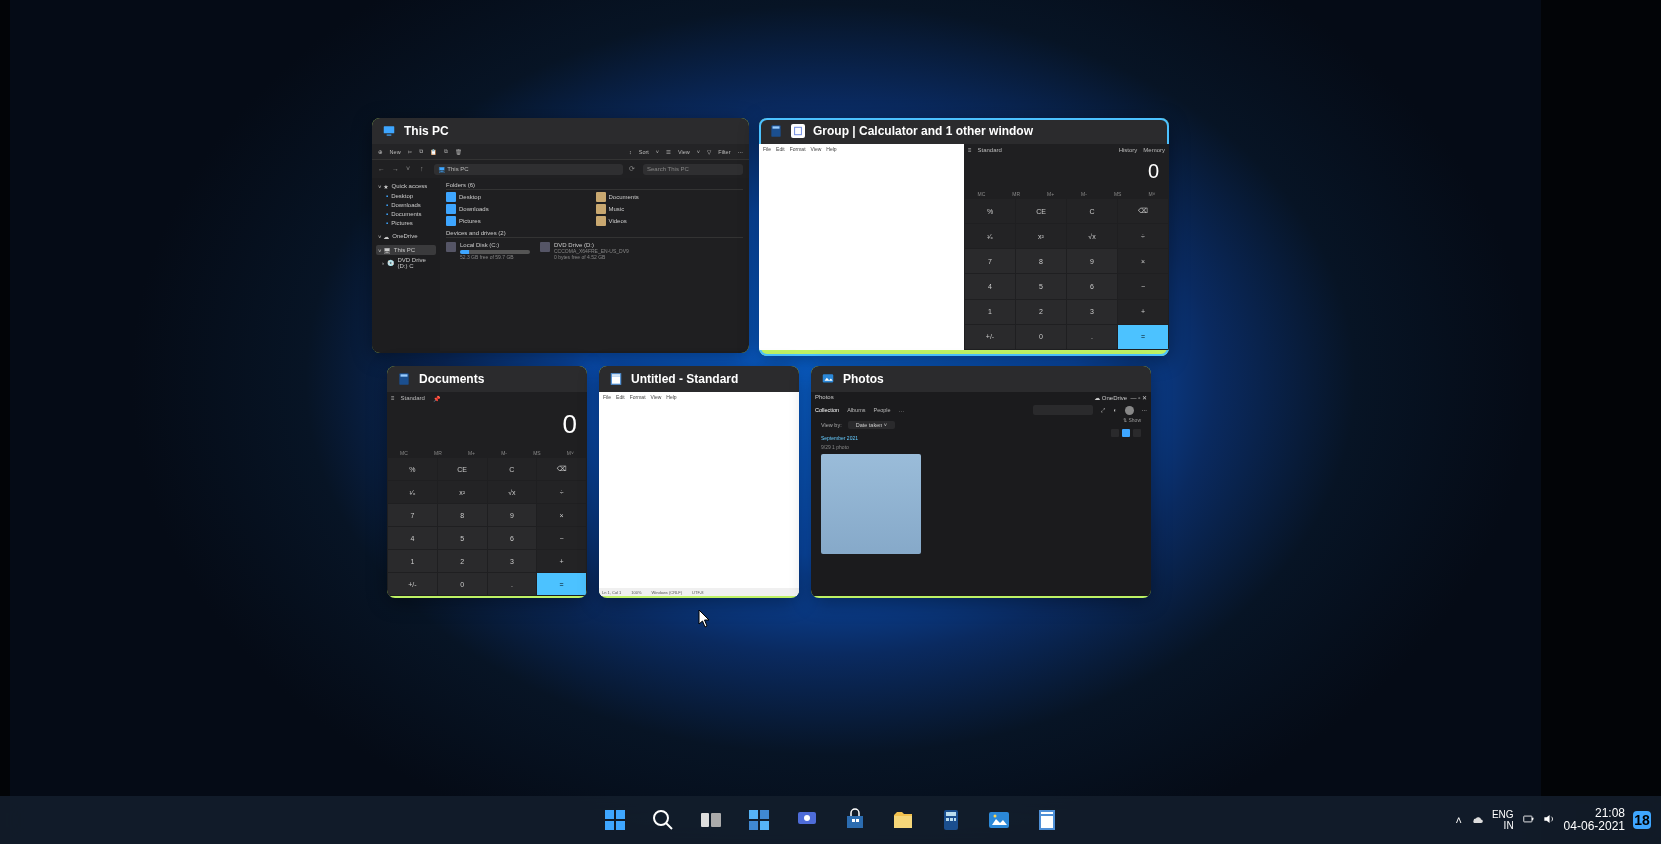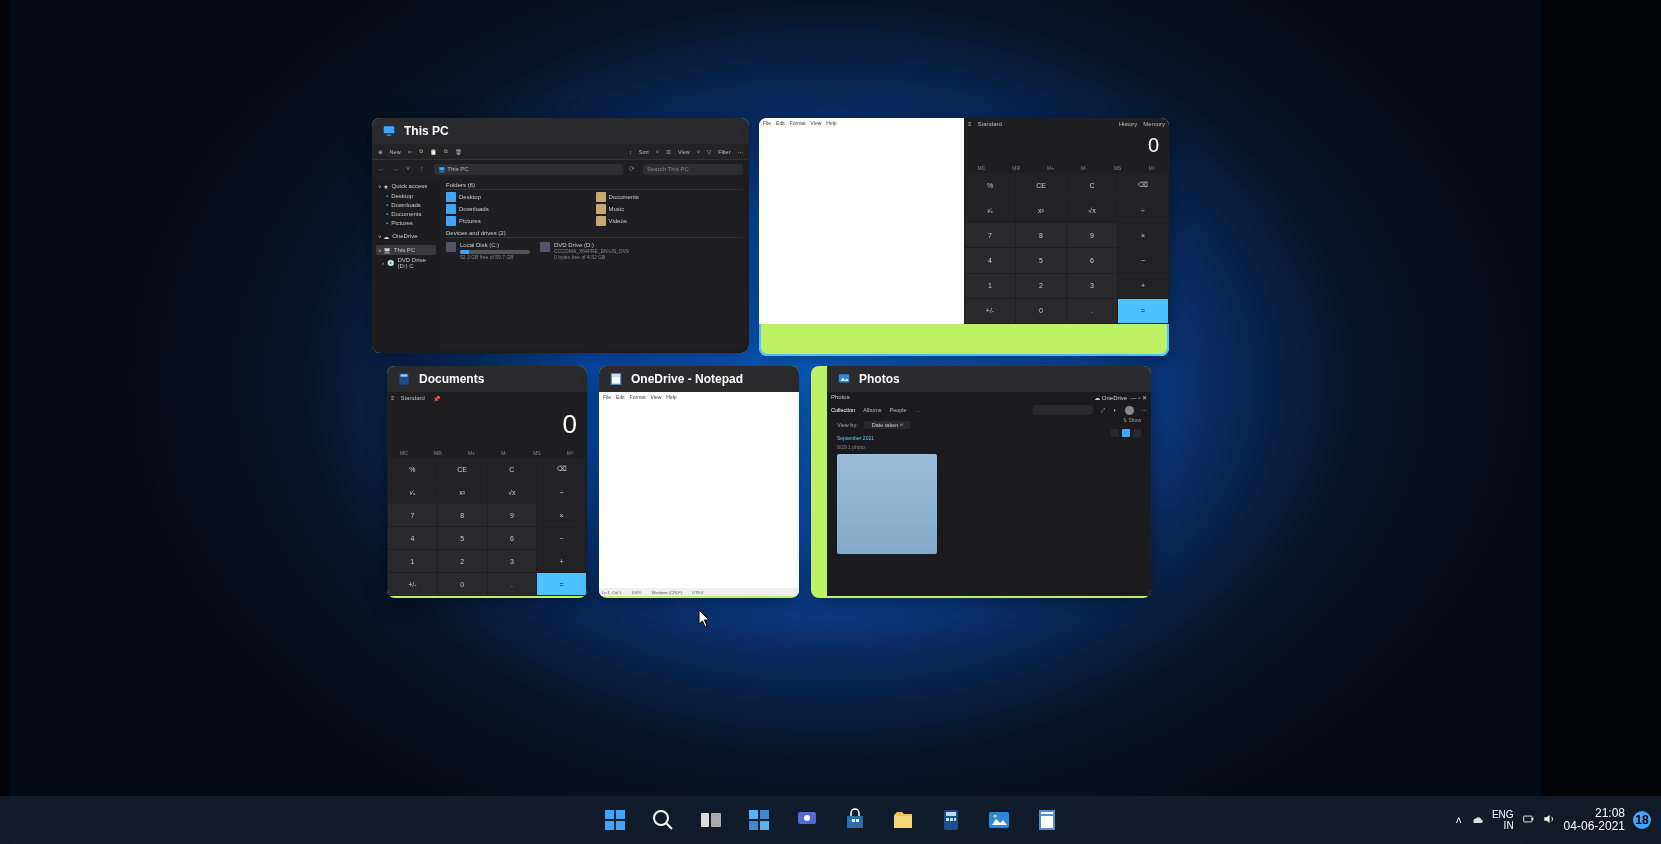--- a/index.html
+++ b/index.html
@@ -82,21 +82,21 @@
   #card-calc { left:15px; top:248px; width:200px; height:232px; }
   #card-calc .thumb{height:204px;display:flex;flex-direction:column;}
 
   
   #card-notepad { left:227px; top:248px; width:200px; height:232px; }
   #card-notepad .thumb{height:204px;background:#fff;position:relative;}
   #card-notepad .np-menu{font-size:5px;color:#444;padding:2px 4px;display:flex;gap:5px;}
   #card-notepad .np-status{position:absolute;bottom:0;left:0;right:0;height:8px;background:#f0f0f0;font-size:4px;color:#555;display:flex;align-items:center;padding:0 3px;gap:10px;}
 
   
-  #card-photos { left:439px; top:248px; width:340px; height:232px;padding-left:16px; }
+  #card-photos { left:439px; top:248px; width:340px; height:232px; }
   #card-photos .thumb{height:204px;background:#1b1b1d;display:flex;flex-direction:column;}
   .ph-title{font-size:6px;color:#ccc;padding:2px 4px;display:flex;justify-content:space-between;}
   .ph-nav{font-size:5.5px;color:#bbb;padding:2px 4px;display:flex;gap:8px;align-items:center;}
   .ph-nav .search{margin-left:auto;width:60px;height:10px;background:#2a2a2c;border-radius:2px;}
   .ph-nav .circ{width:9px;height:9px;border-radius:50%;background:#888;}
   .ph-body{flex:1;padding:4px 10px;font-size:5.5px;color:#aaa;position:relative;}
   .ph-body .viewby{display:flex;gap:6px;align-items:center;}
   .ph-body .drop{background:#2a2a2c;padding:1px 8px;border-radius:2px;color:#ccc;}
   .ph-body .date{color:#6cf;margin-top:6px;font-size:5px;}
   .ph-body .count{color:#888;margin-top:3px;font-size:5px;}
@@ -118,21 +118,21 @@
     display:flex;align-items:center;
   }
   .taskbar .center{position:absolute;left:50%;transform:translateX(-50%);display:flex;gap:8px;}
   .tb-icon{width:40px;height:40px;border-radius:4px;display:flex;align-items:center;justify-content:center;}
   .tb-icon .ic{width:24px;height:24px;}
 
   .taskbar .right{margin-left:auto;display:flex;align-items:center;gap:6px;padding-right:10px;height:100%;}
   .tray{display:flex;align-items:center;gap:8px;font-size:11px;color:#fff;}
   .tray .lang{text-align:right;line-height:1.1;font-size:10px;}
   .tray .clock{text-align:right;line-height:1.1;font-size:12px;}
-  .tray .badge{width:18px;height:18px;border-radius:9px;background:#3ea6ff;color:#000;font-size:12px;font-weight:700;display:flex;align-items:center;justify-content:center;}
+  .tray .badge{width:18px;height:18px;border-radius:4px;background:#3ea6ff;color:#000;font-size:14px;font-weight:700;display:flex;align-items:center;justify-content:center;}
   .tray .sys{display:flex;gap:6px;align-items:center;}
   .tray .sys svg{width:14px;height:14px;fill:#fff;}
 
   
   .sidebar-l{position:absolute;left:0;top:0;bottom:0;width:10px;background:#020407;}
   .sidebar-r{position:absolute;right:0;top:0;bottom:0;width:120px;background:#020407;}
 </style>
 </head>
 <body>
 
@@ -271,20 +271,34 @@
               </div>
             </div>
           </div>
         </div>
       </div>
       <div class="exp-status"></div>
     </div>
   </div>
 
   <div id="card-group" class="card selected">
+    <div class="header">
+      <span class="icon">
+        <svg viewBox="0 0 24 24" width="14" height="14">
+            <rect x="4" y="2" width="16" height="20" rx="2" fill="#1b4f8f"></rect>
+            <rect x="6" y="4" width="12" height="4" fill="#9cf"></rect>
+          </svg>
+      </span>
+      <span class="icon2">
+        <svg viewBox="0 0 24 24" width="10" height="10">
+            <rect x="4" y="3" width="16" height="18" fill="#fff" stroke="#57d" stroke-width="2"></rect>
+          </svg>
+      </span>
+      <span>Group | Calculator and 1 other window</span>
+    </div>
     <div class="thumb">
       <div class="left">
         <div class="np-menu">
           <span>File</span>
           <span>Edit</span>
           <span>Format</span>
           <span>View</span>
           <span>Help</span>
         </div>
       </div>
@@ -389,21 +403,21 @@
   </div>
 
   <div id="card-notepad" class="card">
     <div class="header">
       <span class="icon">
         <svg viewBox="0 0 24 24" width="14" height="14">
             <rect x="4" y="3" width="16" height="18" fill="#fff" stroke="#4e8fd6" stroke-width="2"></rect>
             <line x1="4" y1="7" x2="20" y2="7" stroke="#4e8fd6"></line>
           </svg>
       </span>
-      <span>OneDrive - Notepad</span>
+      <span>Untitled - Standard</span>
     </div>
     <div class="thumb white">
       <div class="np-menu">
         <span>File</span>
         <span>Edit</span>
         <span>Format</span>
         <span>View</span>
         <span>Help</span>
       </div>
       <div class="np-status">

